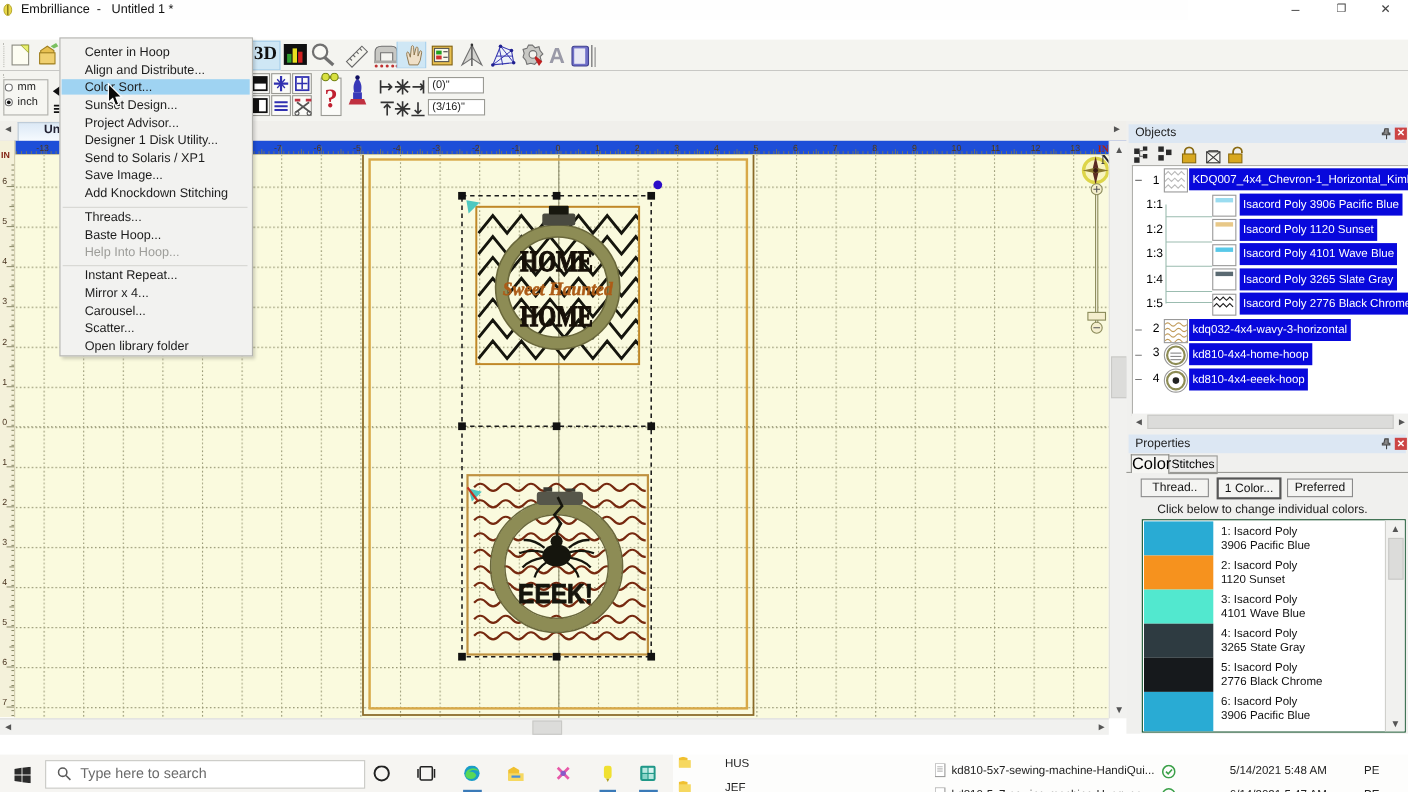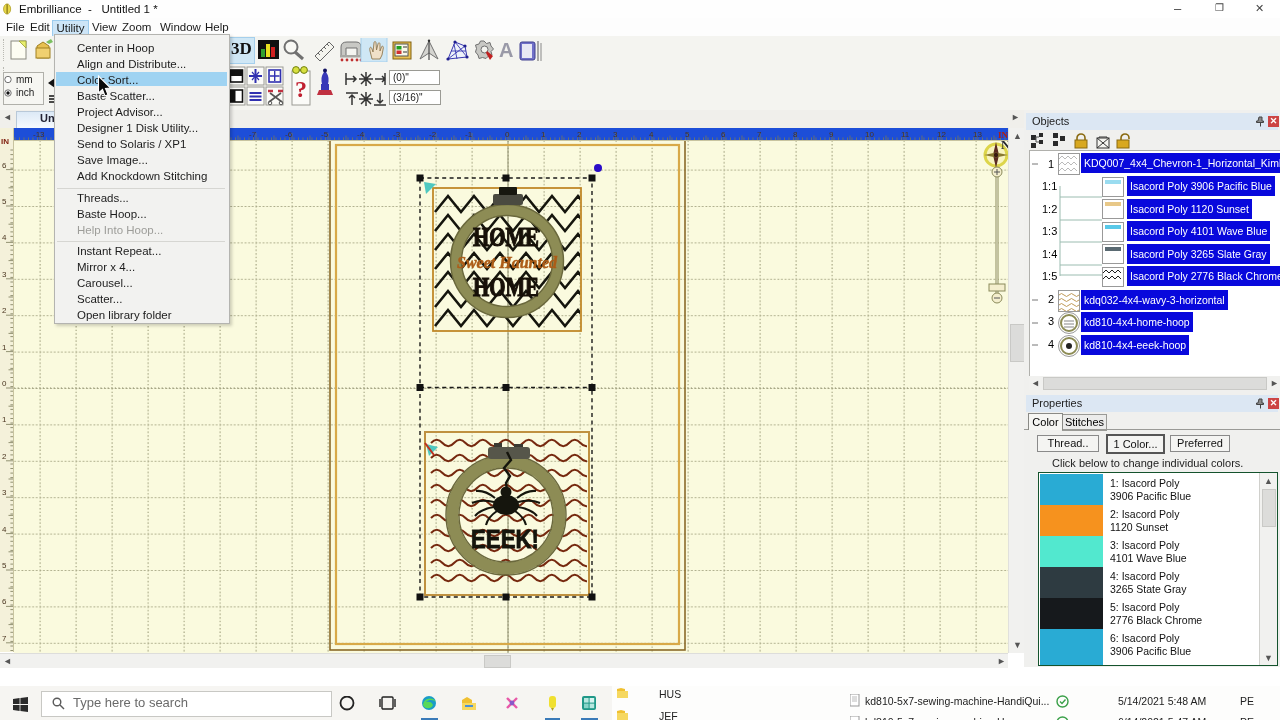--- a/index.html
+++ b/index.html
@@ -51,29 +51,20 @@
 <div id="root">
   <div id="titlebar" class="abs">
     <svg class="abs" style="left:2px;top:2px" width="11" height="14" viewBox="0 0 14 14">
       <ellipse cx="6.5" cy="7" rx="4.5" ry="6.5" fill="#e8d84a" stroke="#b0a020" stroke-width="1"></ellipse>
       <line x1="6.5" y1="1" x2="6.5" y2="13" stroke="#7a6a10" stroke-width="1.4"></line>
     </svg>
     <span class="abs" style="left:19px;top:3px;">Embrilliance&nbsp; -&nbsp; &nbsp;Untitled 1 *</span>
     <span class="abs" style="left:1174px;top:1px;color:#444;font-size:13px;">–</span>
     <span class="abs" style="left:1215px;top:2px;color:#444;font-size:10px;">❐</span>
     <span class="abs" style="left:1255px;top:2px;color:#444;font-size:11px;">✕</span>
-  </div>
-  <div id="menubar" class="abs">
-    <span class="mi" style="left:6px;">File</span>
-    <span class="mi" style="left:30px;">Edit</span>
-    <span class="mi" style="left:52px;width:35px;text-align:center;background:#cde5f7;border:1px solid #9cccee;">Utility</span>
-    <span class="mi" style="left:92px;">View</span>
-    <span class="mi" style="left:122px;">Zoom</span>
-    <span class="mi" style="left:160px;">Window</span>
-    <span class="mi" style="left:205px;">Help</span>
   </div>
   <div id="tb1" class="abs">
     <div class="abs" style="left:3px;top:3px;width:1px;height:22px;border-left:1px dotted #b9b9b2;"></div>
     <svg class="abs" style="left:9px;top:2px" width="46" height="24" viewBox="0 0 46 24">
       <rect x="2" y="3" width="15" height="18" fill="#fdfdf2" stroke="#8a8a80"></rect>
       <path d="M10 3 h7 l0 7 z" fill="#e8ef6e" stroke="#9aa030" stroke-width=".8"></path>
       <path d="M28 8 l6 -4 6 4 v12 h-12 z" fill="#e8c050" stroke="#a08020"></path>
       <rect x="27" y="10" width="14" height="10" fill="#f0d070" stroke="#a08020"></rect>
       <path d="M37 4 l5 -3 2 3 -4 2 z" fill="#7ac060"></path>
     </svg>
@@ -522,21 +513,21 @@
       <span class="arr" style="left:241px;top:2px;">►</span>
     </div>
 
     <div class="phead" style="top:285px;">
       <span class="ptitle">Properties</span>
       <svg class="pin" style="left:230px;" width="9" height="11" viewBox="0 0 9 11">
           <path d="M3 1 h3 v4 h1.5 v1.5 h-7 V5 H2 Z M4.5 6.5 v4" stroke="#444" fill="#888" stroke-width="1"></path>
         </svg>
       <span class="px" style="left:242px;">✕</span>
     </div>
-    <div class="abs" style="left:4px;top:303px;width:33px;height:16px;background:#f6f6f3;border:1px solid #8a8a86;border-bottom:none;font-size:11px;text-align:center;line-height:16px;z-index:2;">Color</div>
+    <div class="abs" style="left:4px;top:303px;width:33px;height:16px;background:#f6f6f3;border:1px solid #8a8a86;border-bottom:none;font-size:15px;text-align:center;line-height:16px;z-index:2;">Color</div>
     <div class="abs" style="left:38px;top:304px;width:43px;height:15px;background:#ececeb;border:1px solid #9a9a96;font-size:11px;text-align:center;line-height:15px;">Stitches</div>
     <div class="abs" style="left:0px;top:319px;width:256px;height:1px;background:#9a9a96;"></div>
     <div class="btn" style="left:13px;top:325px;width:60px;height:15px;line-height:15px;">Thread..</div>
     <div class="btn" style="left:82px;top:324px;width:55px;height:16px;line-height:16px;border:2px solid #555;">1 Color...</div>
     <div class="btn" style="left:146px;top:325px;width:58px;height:15px;line-height:15px;">Preferred</div>
     <div class="abs" style="left:28px;top:347px;font-size:11px;color:#222;">Click below to change individual colors.</div>
 
     <div class="abs" style="left:14px;top:362px;width:238px;height:192px;background:#fff;border:1px solid #14532d;overflow:hidden;">
       <div class="abs" style="left:1px;top:1px;width:63px;height:31px;background:#29abd4;"></div>
       <div class="abs" style="left:1px;top:32px;width:63px;height:31px;background:#f6921e;"></div>
@@ -633,21 +624,21 @@
         <path d="M4 6.5 l2 2 3.5 -4" fill="none" stroke="#3aa048" stroke-width="1.4"></path>
       </svg>
     <span class="abs" style="left:506px;top:30px;">6/14/2021 5:47 AM</span>
     <span class="abs" style="left:628px;top:30px;">PE</span>
   </div>
   <div id="dropdown" class="abs">
     <span class="dmi" style="top:5px;">Center in Hoop</span>
     <span class="dmi" style="top:21px;">Align and Distribute...</span>
     <div class="abs" style="left:1px;top:37px;width:171px;height:14px;background:#9fd3f2;"></div>
     <span class="dmi" style="top:37px;">Color Sort...</span>
-    <span class="dmi" style="top:53px;">Baste Scatter...</span>
+    <span class="dmi" style="top:53px;">Sunset Design...</span>
     <span class="dmi" style="top:69px;">Project Advisor...</span>
     <span class="dmi" style="top:85px;">Designer 1 Disk Utility...</span>
     <span class="dmi" style="top:101px;">Send to Solaris / XP1</span>
     <span class="dmi" style="top:117px;">Save Image...</span>
     <span class="dmi" style="top:133px;">Add Knockdown Stitching</span>
     <div class="dsep" style="top:153px;"></div>
     <span class="dmi" style="top:155px;">Threads...</span>
     <span class="dmi" style="top:171px;">Baste Hoop...</span>
     <span class="dmi" style="top:187px;color:#9d9d99;">Help Into Hoop...</span>
     <div class="dsep" style="top:206px;"></div>

